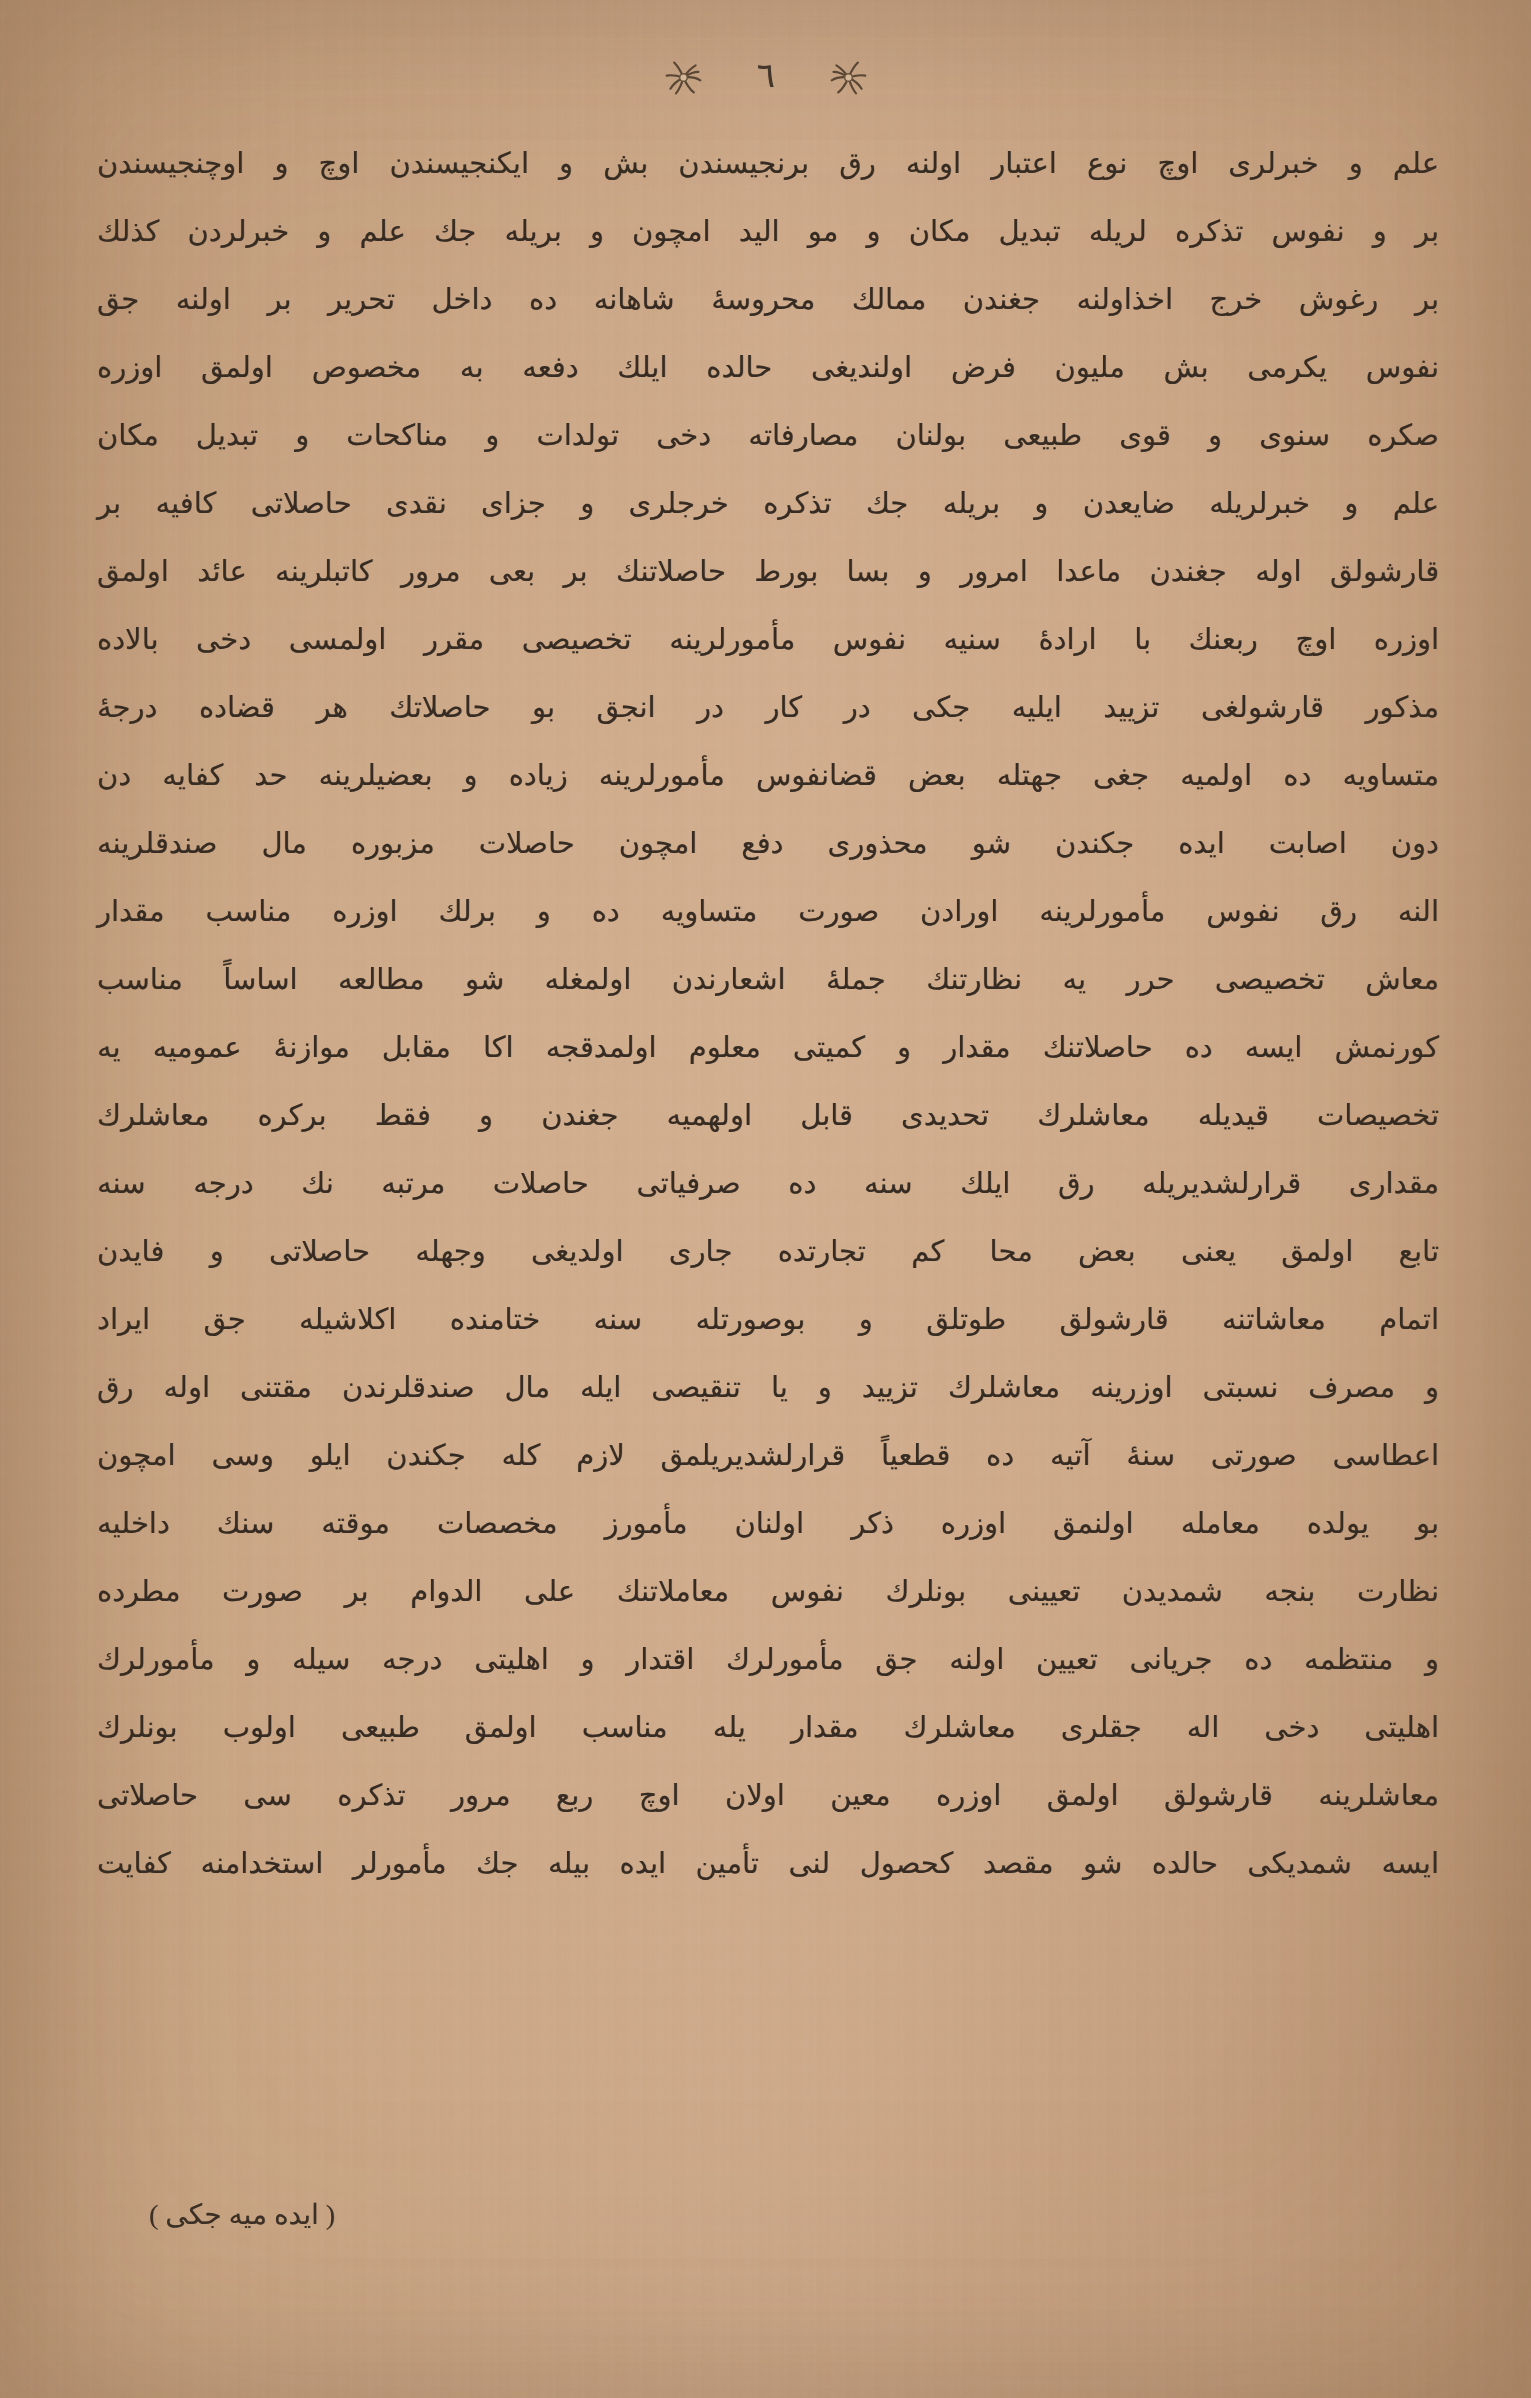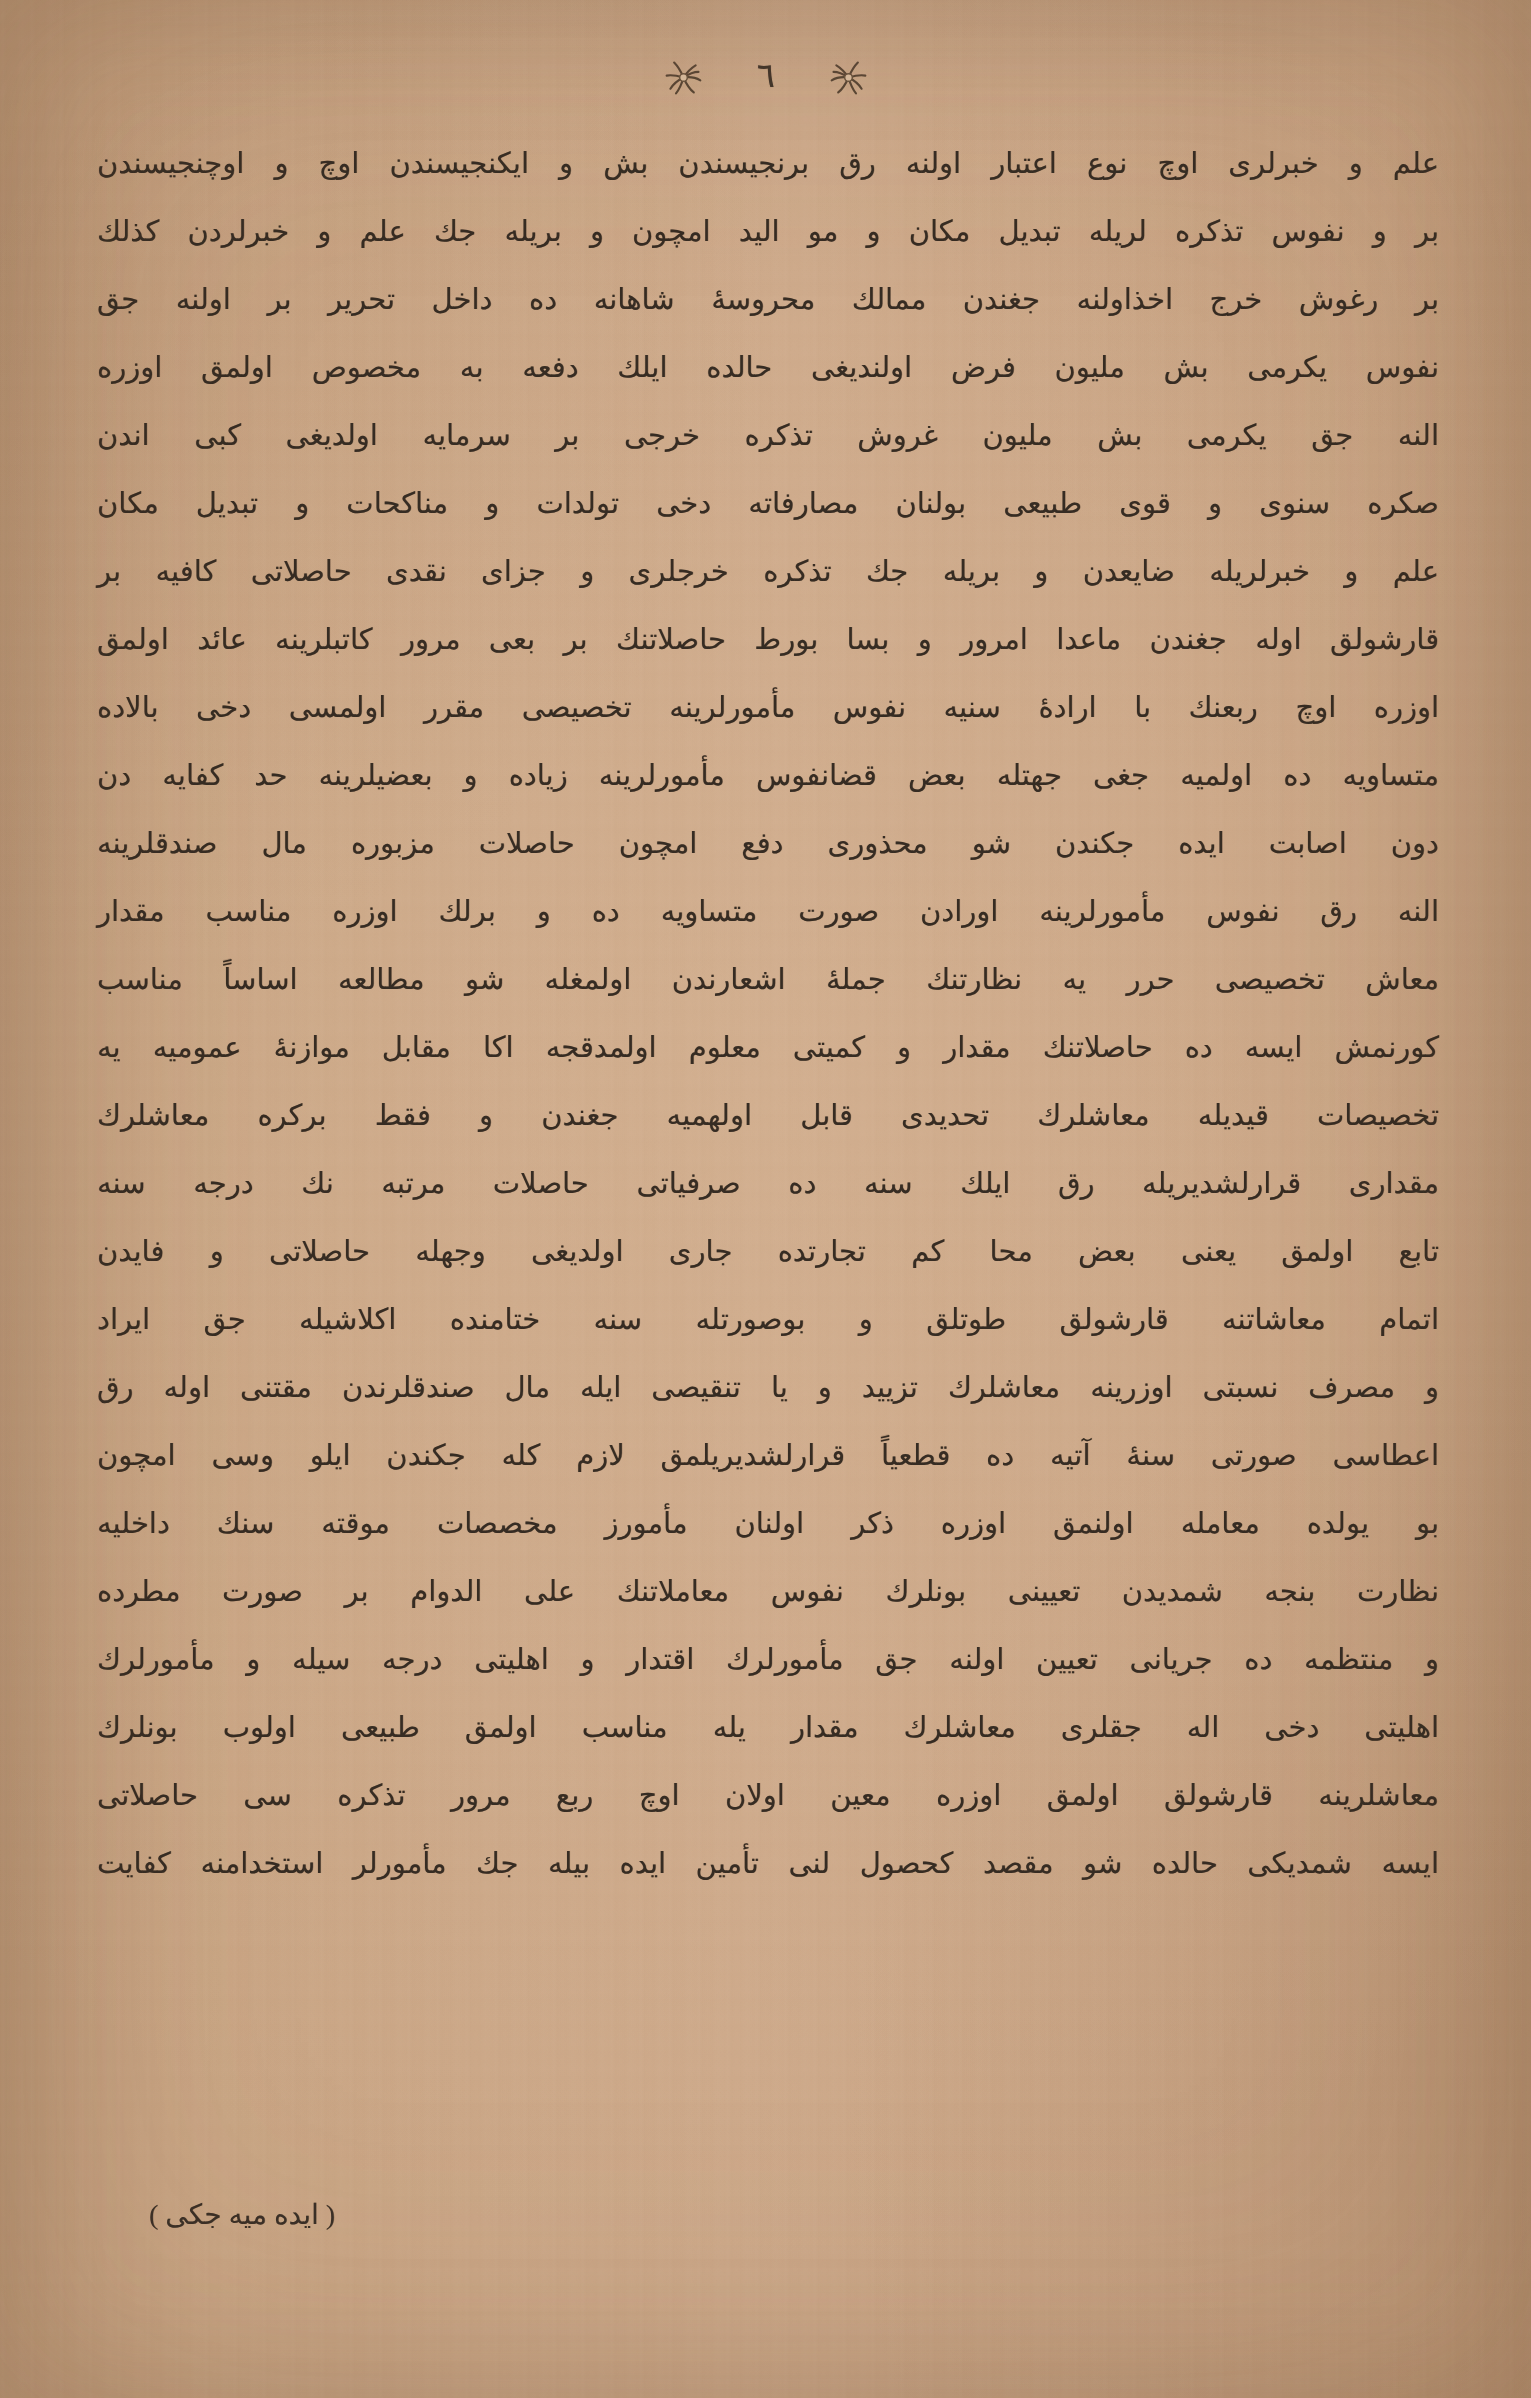--- a/index.html
+++ b/index.html
@@ -161,25 +161,25 @@
       </svg>
     </div>
 
   </div>
 
   <div id="textblock">
     <div class="line"><span>علم و خبرلری اوچ نوع اعتبار اولنه رق برنجیسندن بش و ایکنجیسندن اوچ و اوچنجیسندن</span></div>
     <div class="line"><span>بر و نفوس تذكره لریله تبدیل مكان و مو الید امچون و بریله جك علم و خبرلردن كذلك</span></div>
     <div class="line"><span>بر رغوش خرج اخذاولنه جغندن ممالك محروسهٔ شاهانه ده داخل تحریر بر اولنه جق</span></div>
     <div class="line"><span>نفوس یكرمی بش ملیون فرض اولندیغی حالده ایلك دفعه به مخصوص اولمق اوزره</span></div>
-    <div class="line"><span>النه جق یكرمی بش ملیون غروش تذكره خرجی بر سرمایه اولدیغی كبی اندن</span></div>
     <div class="line"><span>صكره سنوی و قوی طبیعی بولنان مصارفاته دخی تولدات و مناكحات و تبدیل مكان</span></div>
     <div class="line"><span>علم و خبرلریله ضایعدن و بریله جك تذكره خرجلری و جزای نقدی حاصلاتی كافیه بر</span></div>
     <div class="line"><span>قارشولق اوله جغندن ماعدا امرور و بسا بورط حاصلاتنك بر بعی مرور كاتبلرینه عائد اولمق</span></div>
     <div class="line"><span>اوزره اوچ ربعنك با ارادهٔ سنیه نفوس مأمورلرینه تخصیصی مقرر اولمسی دخی بالاده</span></div>
+    <div class="line"><span>مذكور قارشولغی تزیید ایلیه جكی در كار در انجق بو حاصلاتك هر قضاده درجهٔ</span></div>
     <div class="line"><span>متساویه ده اولمیه جغی جهتله بعض قضانفوس مأمورلرینه زیاده و بعضیلرینه حد كفایه دن</span></div>
     <div class="line"><span>دون اصابت ایده جكندن شو محذوری دفع امچون حاصلات مزبوره مال صندقلرینه</span></div>
     <div class="line"><span>النه رق نفوس مأمورلرینه اورادن صورت متساویه ده و برلك اوزره مناسب مقدار</span></div>
     <div class="line"><span>معاش تخصیصی حرر یه نظارتنك جملهٔ اشعارندن اولمغله شو مطالعه اساساً مناسب</span></div>
     <div class="line"><span>كورنمش ایسه ده حاصلاتنك مقدار و كمیتی معلوم اولمدقجه اكا مقابل موازنهٔ عمومیه یه</span></div>
     <div class="line"><span>تخصیصات قیدیله معاشلرك تحدیدی قابل اولهمیه جغندن و فقط بركره معاشلرك</span></div>
     <div class="line"><span>مقداری قرارلشدیریله رق ایلك سنه ده صرفیاتی حاصلات مرتبه نك درجه سنه</span></div>
     <div class="line"><span>تابع اولمق یعنی بعض محا كم تجارتده جاری اولدیغی وجهله حاصلاتی و فایدن</span></div>
     <div class="line"><span>اتمام معاشاتنه قارشولق طوتلق و بوصورتله سنه ختامنده اكلاشیله جق ایراد</span></div>
     <div class="line"><span>و مصرف نسبتی اوزرینه معاشلرك تزیید و یا تنقیصی ایله مال صندقلرندن مقتنی اوله رق</span></div>

